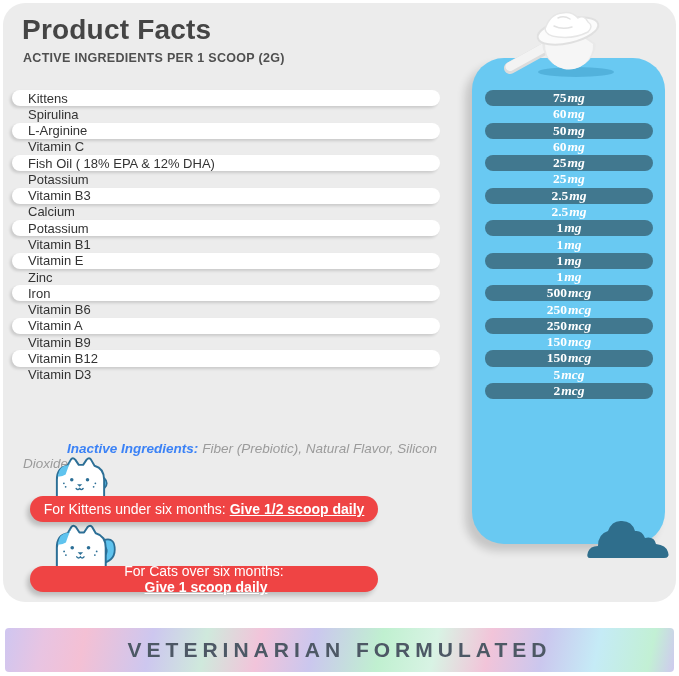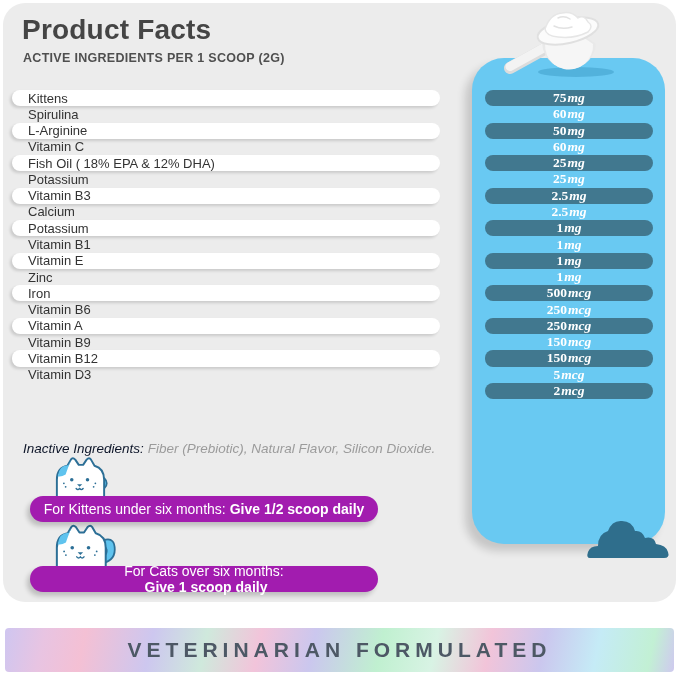--- a/index.html
+++ b/index.html
@@ -50,35 +50,35 @@
   }
   .amt-row:nth-child(odd) {
     background:#41788f; border-radius:8px;
   }
   .amt-row .unit { font-style:italic; margin-left:1px;text-align:center; }
   
   .inactive {
     position:absolute; left:23px; top:441px; width:430px;
     font-size:13.5px; font-style:italic; color:#9b9b9b;
   }
-  .inactive b { color:#0f172a; font-weight:400; margin-right:4px; }
+  .inactive b { color:#3b82f6; font-weight:700; margin-right:4px;margin-left:44px; }
   
   .cat { position:absolute; z-index:1; }
   .cat1 { left:46px; top:457px; }
   .cat2 { left:46px; top:524px; }
   .dose-banner {
     position:absolute; left:30px; width:348px; height:26px; z-index:2;
-    background:#a21caf; border-radius:13px;
+    background:#ef4444; border-radius:13px;
     box-shadow:-3px 4px 5px rgba(0,0,0,0.20);
     display:flex; align-items:center; justify-content:center;
     font-size:14px; color:#ffffff; white-space:nowrap;
   }
   .dose1 { top:496px; }
   .dose2 { top:566px;flex-direction:column; }
-  .dose-banner .bold { font-weight:800; margin-left:4px; }
+  .dose-banner .bold { font-weight:800; margin-left:4px;text-decoration:underline; }
   
   .scoop { position:absolute; left:500px; top:6px; z-index:3; }
   .bush  { position:absolute; left:586px; top:518px; z-index:3; }
   
   .holo {
     position:absolute; left:5px; top:628px; width:669px; height:44px;
     border-radius:4px;
     background:linear-gradient(102deg,
       #cfc6f0 0%, #e8c4e2 6%, #f4c0d4 12%, #cdc7ef 22%, #cfe9dc 30%,
       #f2c4da 38%, #cbc7ee 46%, #c0f0d0 56%, #d8f3e4 64%, #f2c4d9 72%,

